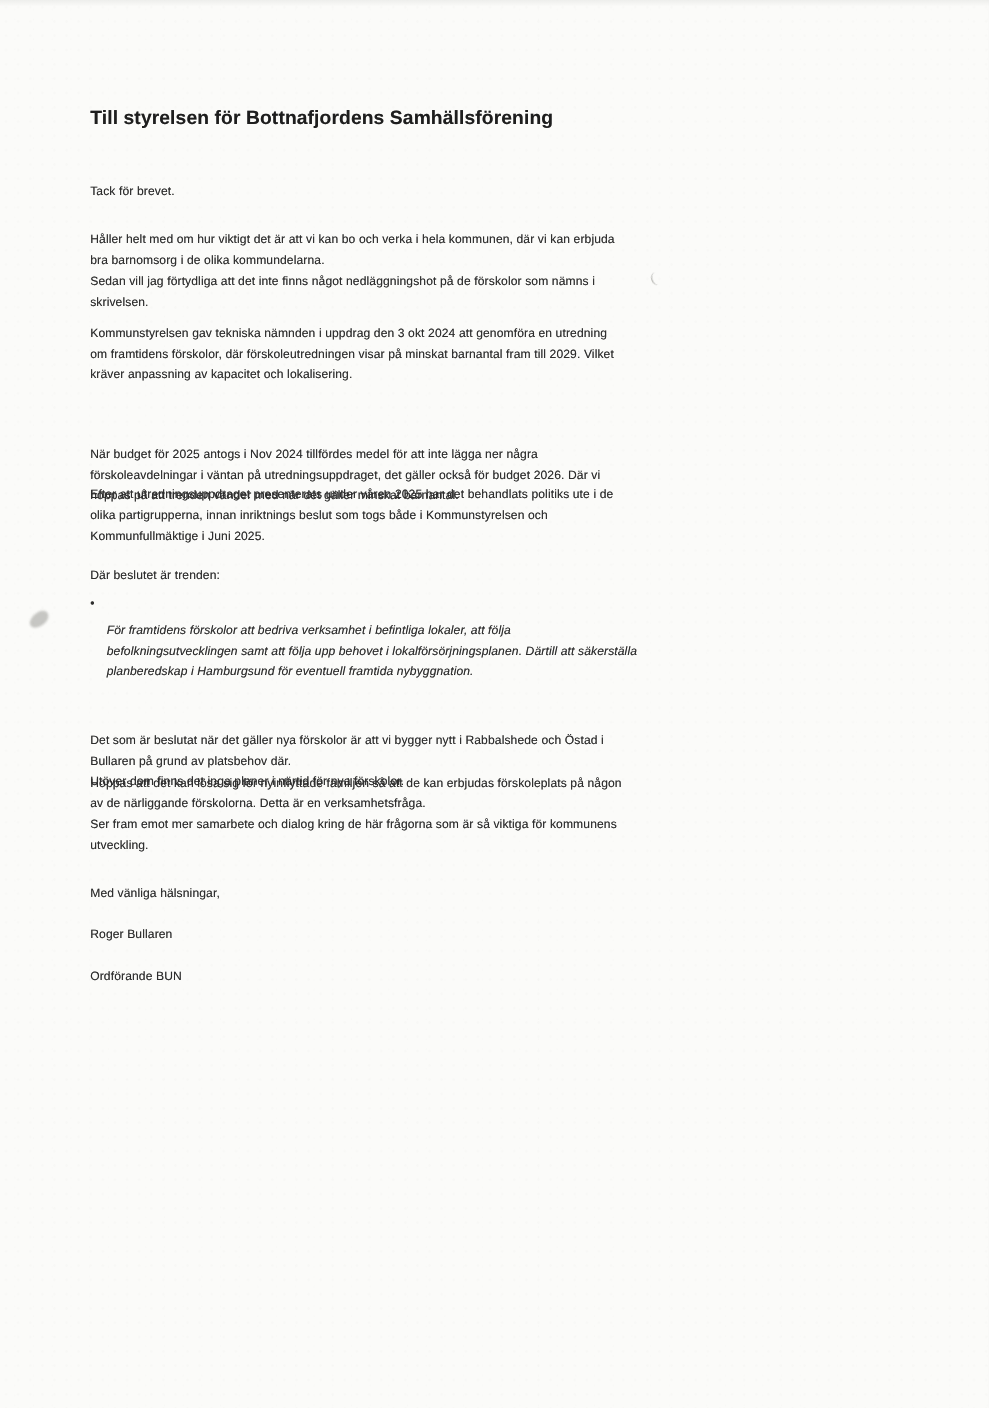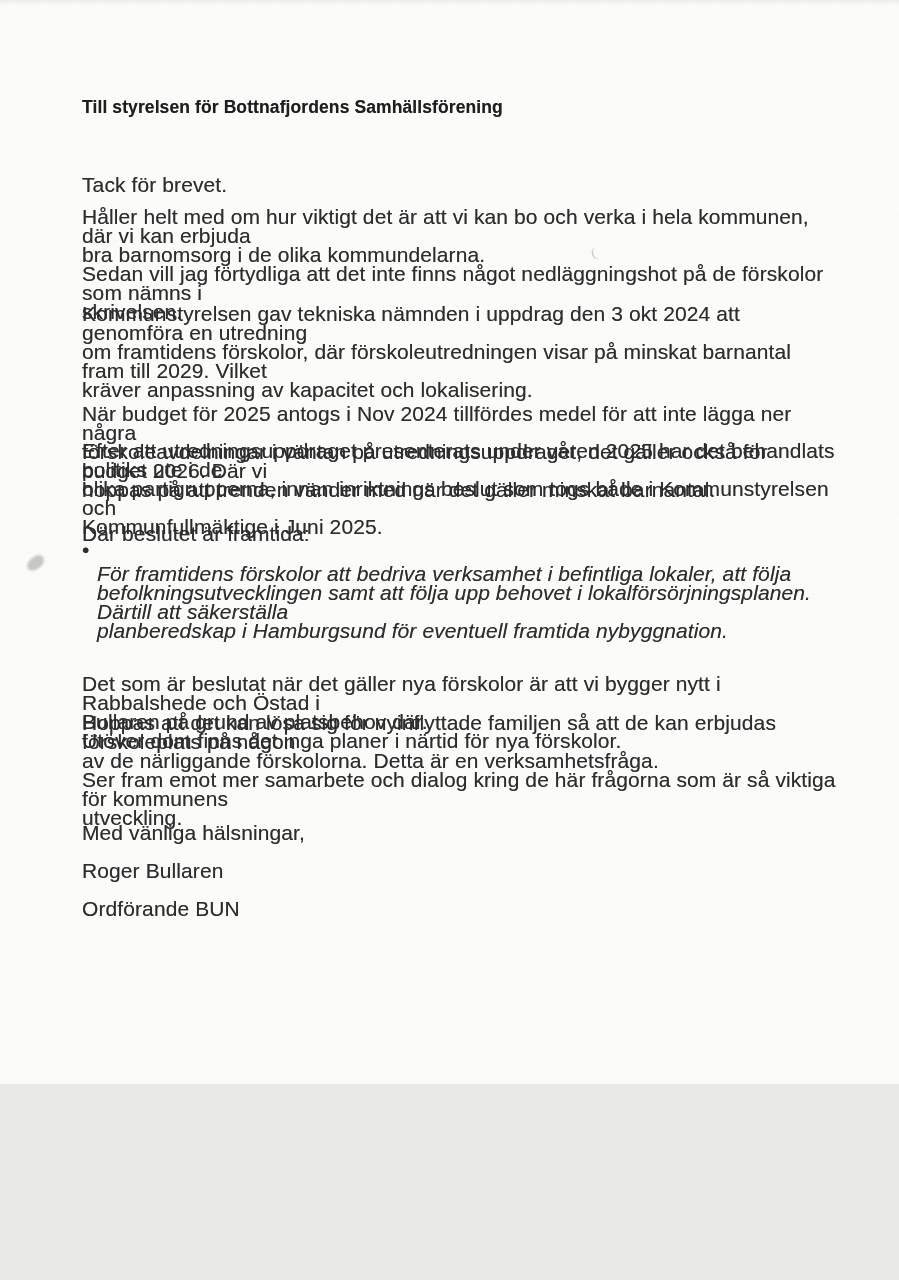--- a/index.html
+++ b/index.html
@@ -3,21 +3,21 @@
 <meta charset="utf-8">
 <style>
   html, body {
     margin: 0;
     padding: 0;
     background: #e9e9e7;
   }
   .scan-page {
     position: relative;
     width: 899px;
-    height: 1084px;
+    height: 1280px;
     margin: 0 auto;
     background-color: #fbfbf9;
     background-image:
       radial-gradient(rgba(60,60,55,0.014) 1px, transparent 1.2px),
       radial-gradient(rgba(60,60,55,0.010) 1px, transparent 1.2px);
     background-size: 11px 13px, 17px 9px;
     background-position: 0 0, 5px 4px;
     overflow: hidden;
     font-family: "Liberation Sans", "DejaVu Sans", sans-serif;
     color: #2d2d2d;
@@ -25,36 +25,36 @@
   .scan-edge-top {
     position: absolute;
     top: 0; left: 0; right: 0;
     height: 6px;
     background: linear-gradient(to bottom, rgba(120,125,120,0.10), rgba(120,125,120,0));
   }
   .block {
     position: absolute;
     left: 82px;
     width: 756px;
-    font-size: 21px;
+    font-size: 11px;
     line-height: 19px;
     white-space: pre-line;
     letter-spacing: 0.1px;
     text-shadow: 0 0 0.5px rgba(45,45,45,0.55);
   }
   .letter-title {
     top: 84px;
     font-size: 17.5px;
     line-height: 22px;
     font-weight: bold;
     color: #1e1e1e;
     letter-spacing: 0.1px;
   }
   .greeting   { top: 154px; }
-  .para-1     { top: 186px; }
+  .para-1     { top: 198px; }
   .para-2     { top: 283px; }
   .para-3     { top: 356px; margin-top: 48px; }
   .para-4     { top: 429px; margin-top: 12px; }
   .decision-intro { top: 503px; }
   .bullet-row {
     top: 540px;
     display: flex;
     align-items: flex-start;
   }
   .bullet-dot {
@@ -64,21 +64,21 @@
     line-height: 19px;
   }
   .bullet-text {
     flex: 1 1 auto;
     font-style: italic;
     white-space: pre-line;
     margin-top: 24px;
   }
   .para-5     { top: 653px; }
   .para-6     { top: 692px; }
-  .signature  { top: 804px; }
+  .signature  { top: 784px; }
   .signature .sig-line { display: block; }
 
   
   .smudge-mark {
     position: absolute;
     left: 26px;
     top: 557px;
     width: 19px;
     height: 12px;
     background: rgba(125,125,120,0.42);
@@ -118,21 +118,21 @@
 kräver anpassning av kapacitet och lokalisering.</p>
 
   <p class="block para-3">När budget för 2025 antogs i Nov 2024 tillfördes medel för att inte lägga ner några
 förskoleavdelningar i väntan på utredningsuppdraget, det gäller också för budget 2026. Där vi
 hoppas på att trenden vänder med när det gäller minskat barnantal.</p>
 
   <p class="block para-4">Efter att utredningsuppdraget presenterats under våren 2025 har det behandlats politiks ute i de
 olika partigrupperna, innan inriktnings beslut som togs både i Kommunstyrelsen och
 Kommunfullmäktige i Juni 2025.</p>
 
-  <p class="block decision-intro">Där beslutet är framtida:</p>
+  <p class="block decision-intro">Där beslutet är trenden:</p>
 
   <div class="block bullet-row">
     <span class="bullet-dot">•</span>
     <span class="bullet-text">För framtidens förskolor att bedriva verksamhet i befintliga lokaler, att följa
 befolkningsutvecklingen samt att följa upp behovet i lokalförsörjningsplanen. Därtill att säkerställa
 planberedskap i Hamburgsund för eventuell framtida nybyggnation.</span>
   </div>
 
   <p class="block para-5">Det som är beslutat när det gäller nya förskolor är att vi bygger nytt i Rabbalshede och Östad i
 Bullaren på grund av platsbehov där.

